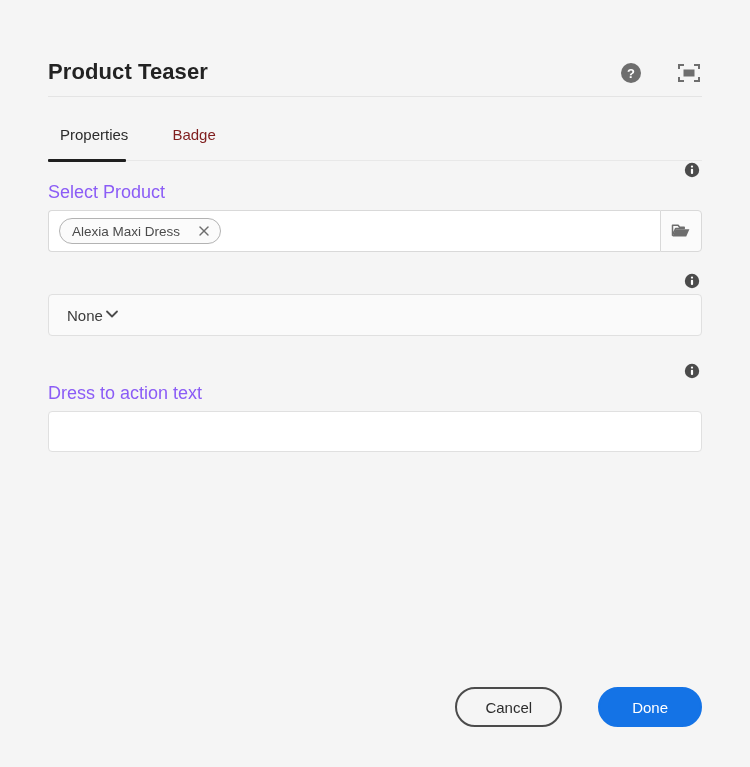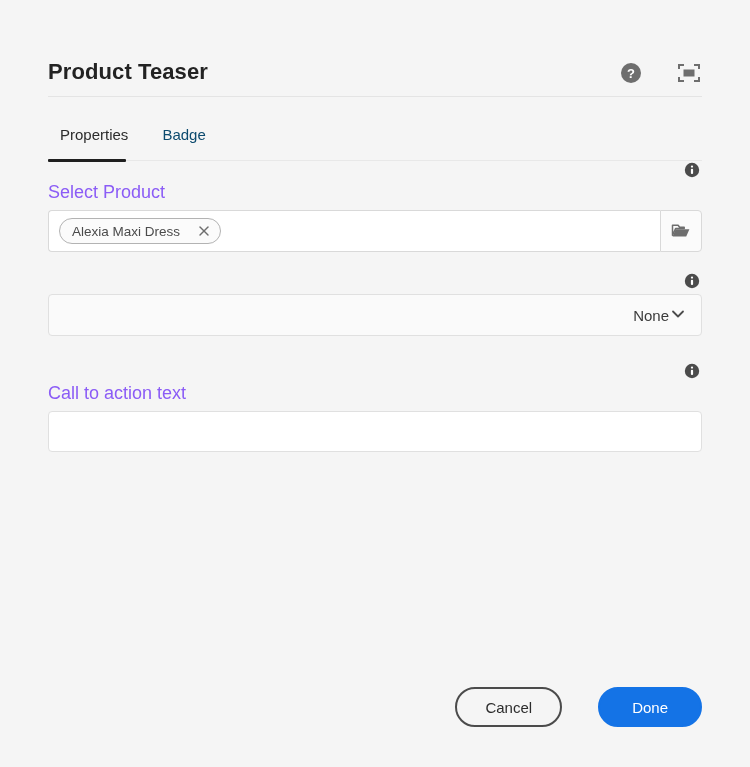--- a/index.html
+++ b/index.html
@@ -69,27 +69,27 @@
   }
 
   
   .tabs-wrap {
     margin: 0 48px;
     position: relative;
   }
   .tabs {
     display: flex;
     align-items: flex-end;
-    gap: 10px;
+    gap: 20px;
     height: 63px;
     position: relative;
   }
   .tab {
     font-size: 15px;
-    color: #0c4a6e;
+    color: #7f1d1d;
     padding: 0 12px 16px 12px;
     cursor: pointer;
     background: none;
     border: none;
     font-family: inherit;
     line-height: 18px;
   }
   .tab.active {
     color: #2c2c2c;
   }
@@ -187,21 +187,21 @@
 
   
   .select {
     width: 100%;
     height: 42px;
     background: #fafafa;
     border: 1px solid #e0e0e0;
     border-radius: 4px;
     display: flex;
     align-items: center;
-    justify-content: flex-end;
+    justify-content: flex-start;
     padding: 0 14px 0 18px;
     cursor: pointer;
     font-size: 15px;
     color: #3b3b3b;
   }
 
   
   .text-input {
     width: 100%;
     height: 41px;
@@ -352,21 +352,21 @@
     <div class="field-group">
       <div class="info-row">
         <span title="More information">
           <svg width="16" height="16" viewBox="0 0 16 16">
             <circle cx="8" cy="8" r="7.2" fill="#4b4b4b"></circle>
             <circle cx="8" cy="4.6" r="1.15" fill="#ffffff"></circle>
             <rect x="6.9" y="6.8" width="2.2" height="5.2" rx="1" fill="#ffffff"></rect>
           </svg>
         </span>
       </div>
-      <label class="field-label">Call to action text</label>
+      <label class="field-label">Dress to action text</label>
       <input class="text-input" type="text" value="" style="">
     </div>
 
     <div class="spacer-24"></div>
 
 
   </div>
 
   <div class="dialog-footer">
     <button class="btn btn-secondary">Cancel</button>

